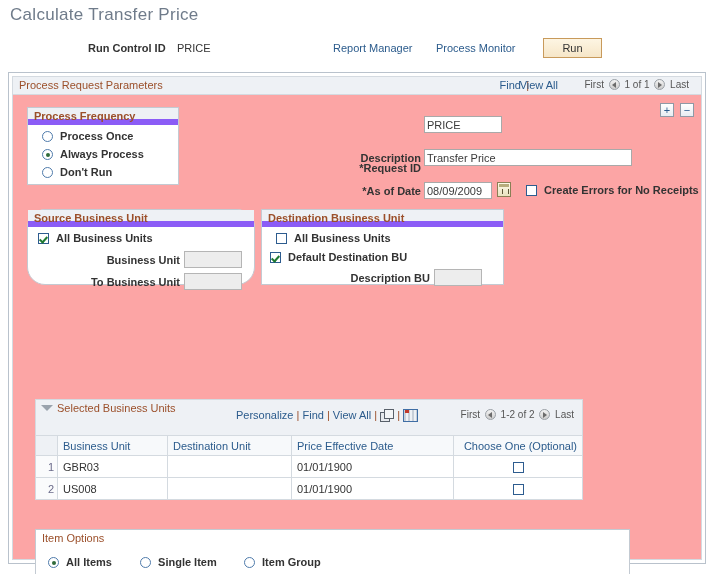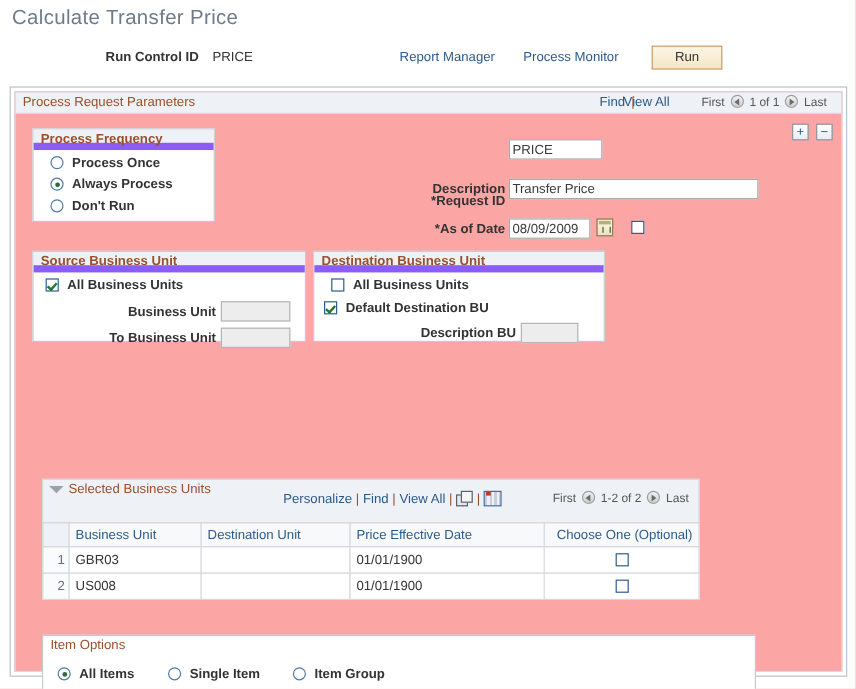--- a/index.html
+++ b/index.html
@@ -518,23 +518,24 @@
 
     <div class="fld-label" style="left:340px; top:75px; width:68px;">Description</div>
     <input class="input" style="left: 411px; top: 72px; width: 208px;" value="Transfer Price">
 
     <div class="fld-label" style="left:336px; top:108px; width:72px;">*As of Date</div>
     <input class="input" style="left: 411px; top: 105px; width: 68px;" value="08/09/2009">
     <span class="cal-icon" style="left:484px; top:105px;"></span>
 
     <div class="opt-row" style="left:513px; top:107px;">
       <span class="checkbox"></span>
-    </div>
-
-    <div class="subbox" style="left:14px; top:132px; width:228px; height:76px;">
+      <span class="opt-label">Create Errors for No Receipts</span>
+    </div>
+
+    <div class="subbox" style="left:14px; top:132px; width:228px; height:76px;border-radius:18px;">
       <div class="sub-header">
         <span>Source Business Unit</span>
       </div>
       <div class="opt-row" style="left:10px; top:22px;">
         <span class="checkbox checked"></span>
         <span class="opt-label">All Business Units</span>
       </div>
       <div class="fld-label" style="left:60px; top:44px; width:92px;">Business Unit</div>
       <input class="input disabled" style="left: 156px; top: 41px; width: 58px;" value="">
       <div class="fld-label" style="left:48px; top:66px; width:104px;">To Business Unit</div>

